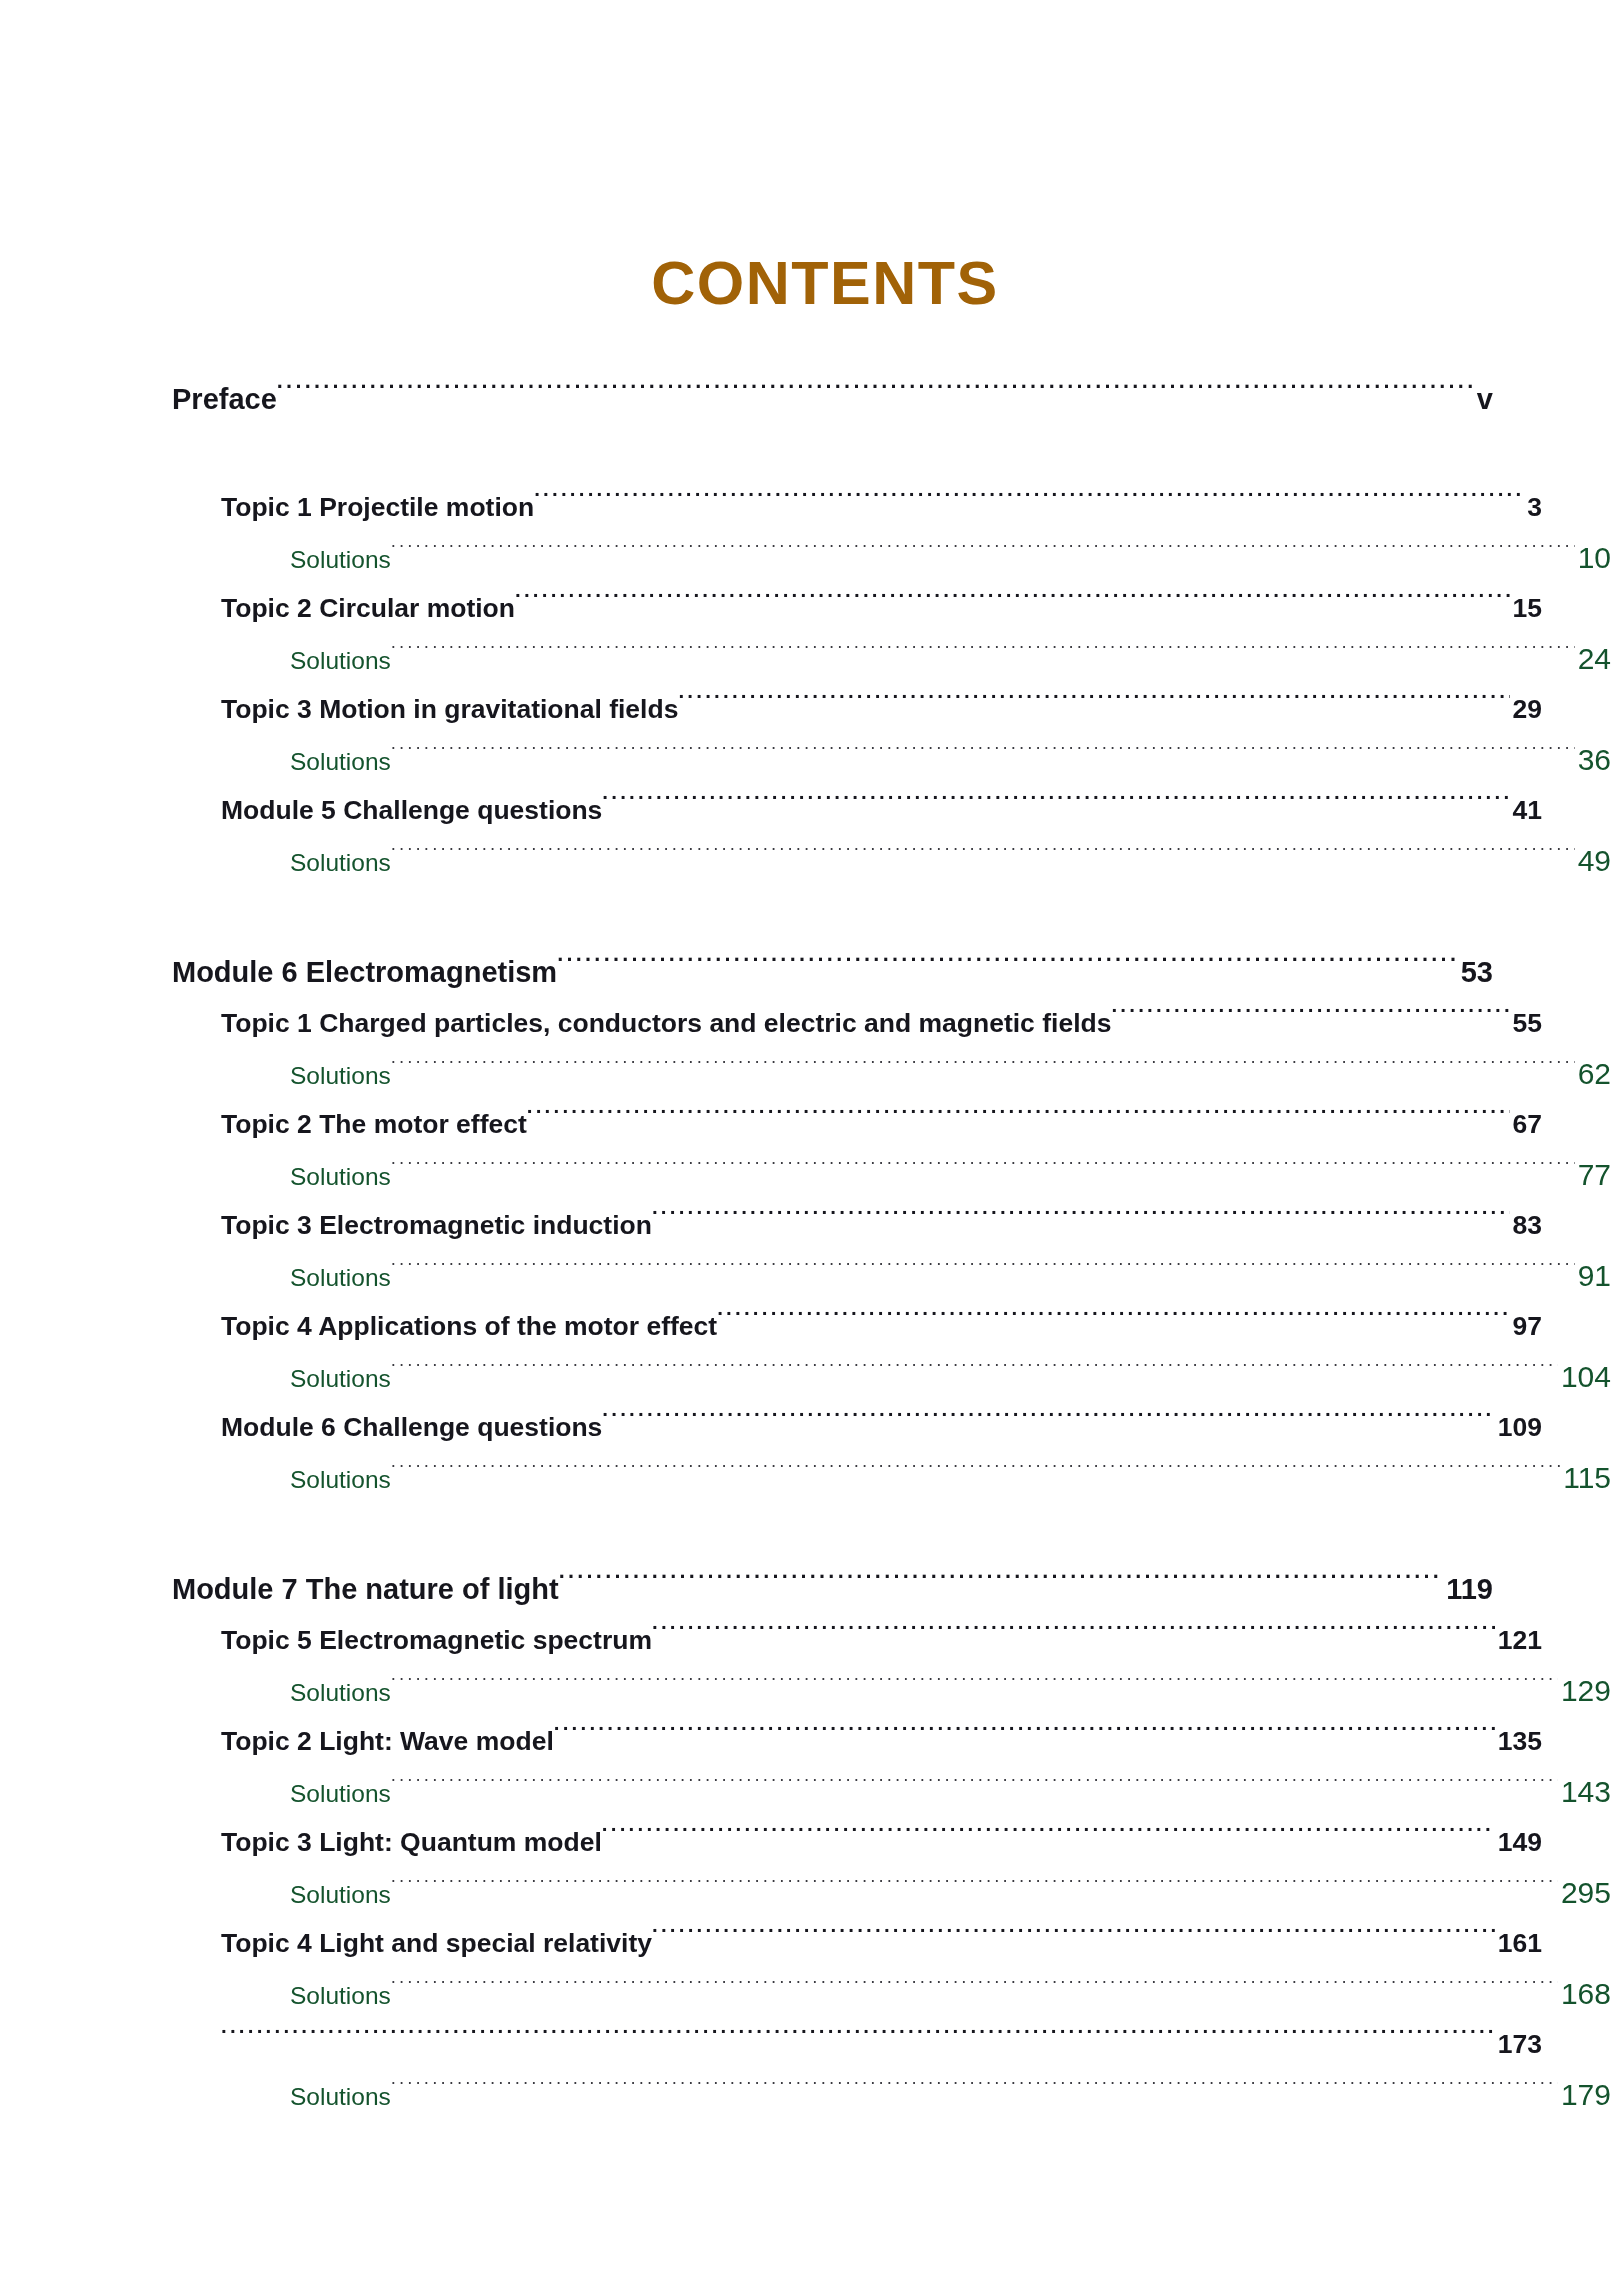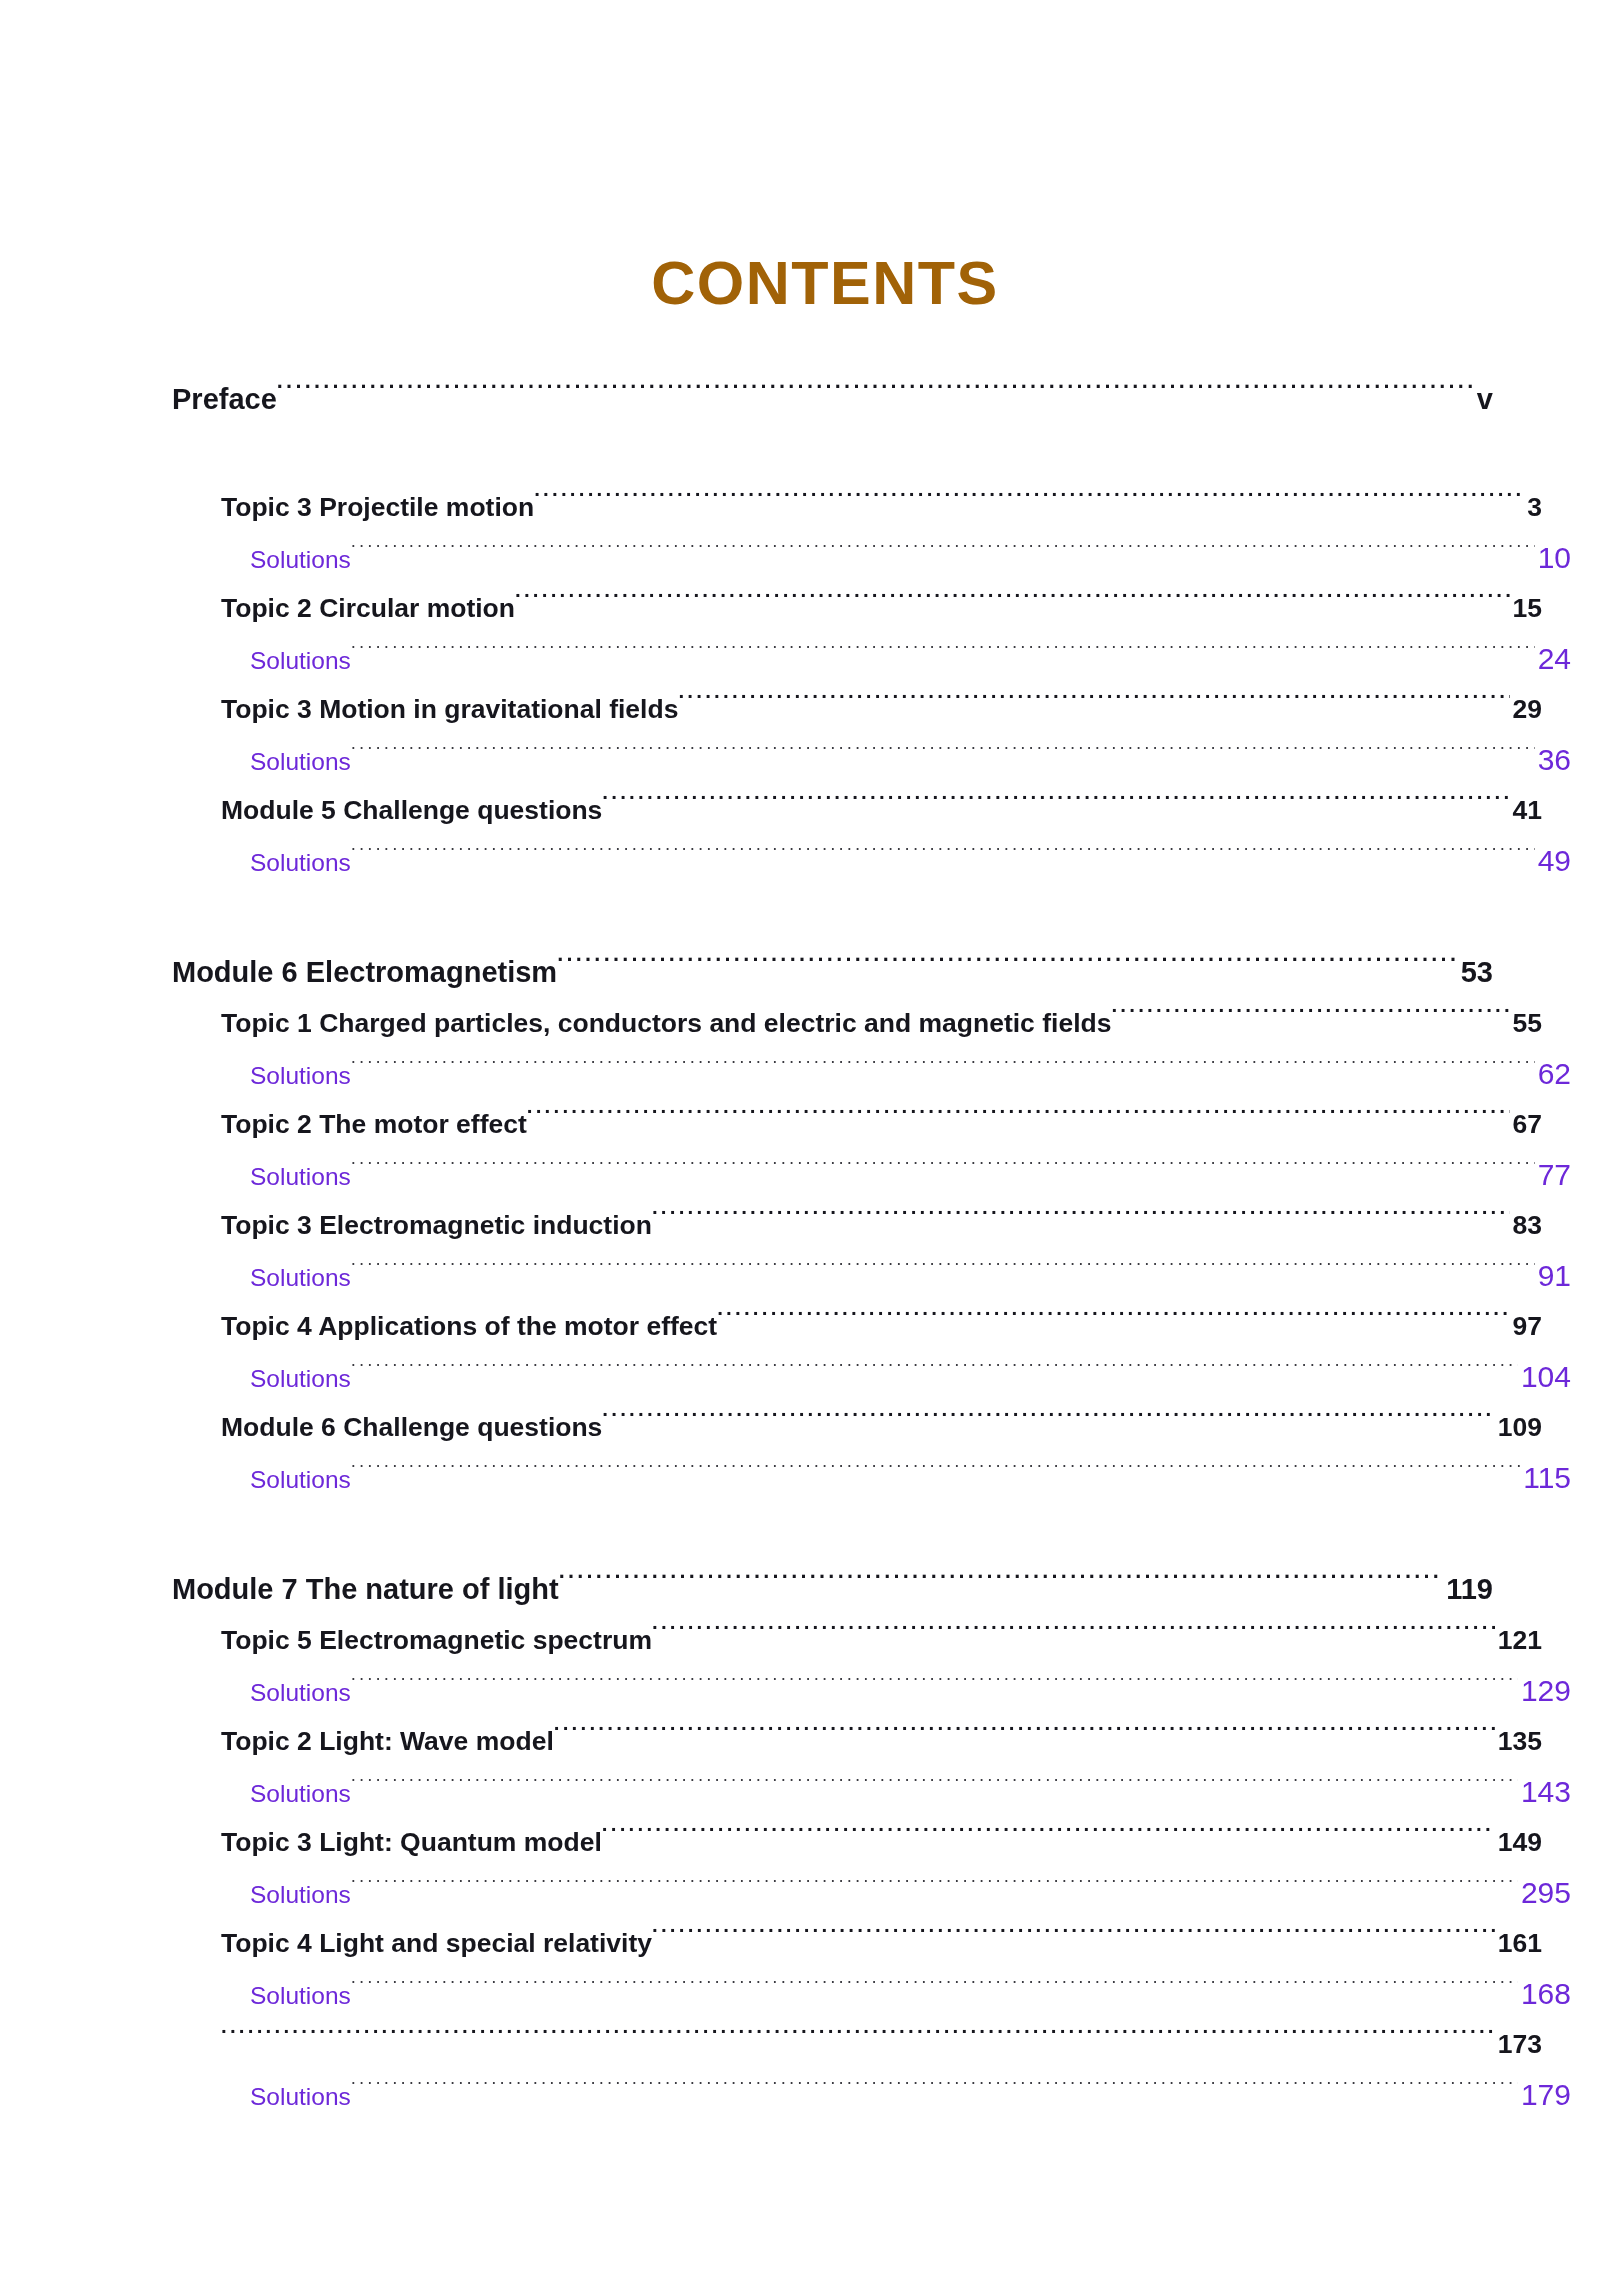--- a/index.html
+++ b/index.html
@@ -93,26 +93,26 @@
     font-size: 26.5px;
     font-weight: bold;
     height: 50px;
     line-height: 50px;
   }
   .lvl1 .leader::after { font-size: 20.6px; letter-spacing: 3.2px; }
   .lvl1 .pageno { font-weight: bold; font-size: 26.5px; }
 
   
   .lvl2 {
-    margin-left: 78px;
+    margin-left: 118px;
     font-size: 24.5px;
     font-weight: normal;
     height: 51px;
     line-height: 51px;
-    color: #6d28d9;
+    color: #14532d;
   }
   .lvl2 .leader::after { font-size: 18.6px; letter-spacing: 3.1px; color: #3a3a40; }
   .lvl2 .pageno { font-weight: normal; font-size: 30px; }
 
   
   .module-gap { height: 61px; }
   .preface-gap { height: 57px; }
 </style>
 </head>
 <body>
@@ -122,21 +122,21 @@
   <div class="toc-title">CONTENTS</div>
 
   <div class="toc-body" id="toc-body">
       <div class="entry lvl0">
         <span class="label">Preface</span>
         <span class="leader"></span>
         <span class="pageno">v</span>
       </div>
       <div class="preface-gap"></div>
       <div class="entry lvl1">
-        <span class="label">Topic 3 Projectile motion</span>
+        <span class="label">Topic 1 Projectile motion</span>
         <span class="leader"></span>
         <span class="pageno">3</span>
       </div>
       <div class="entry lvl2">
         <span class="label">Solutions</span>
         <span class="leader"></span>
         <span class="pageno">10</span>
       </div>
       <div class="entry lvl1">
         <span class="label">Topic 2 Circular motion</span>

